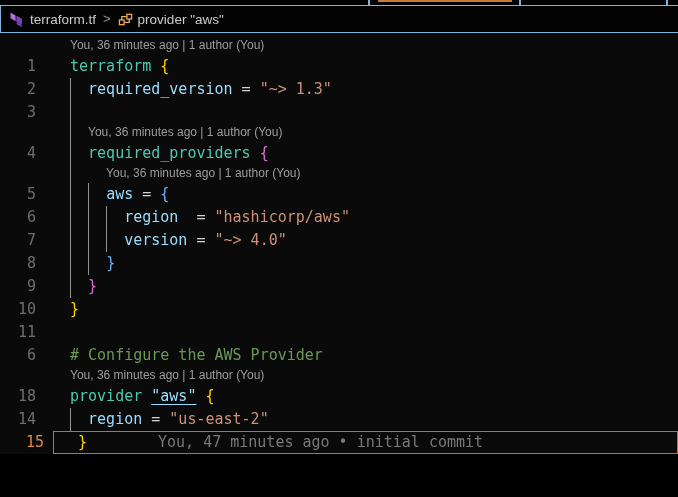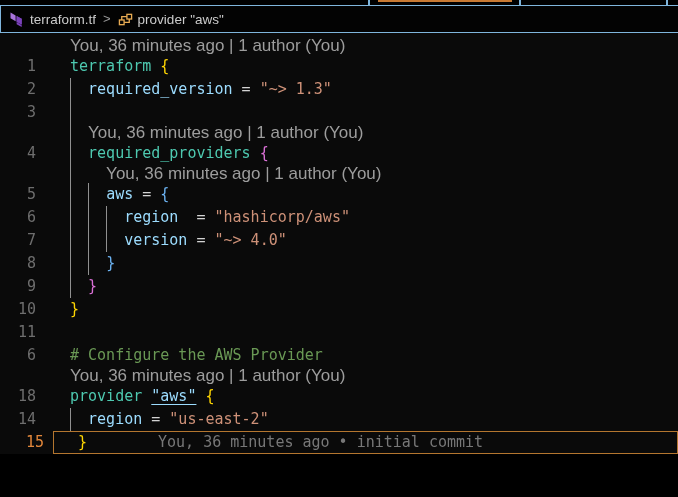--- a/index.html
+++ b/index.html
@@ -25,21 +25,21 @@
     color:var(--breadcrumb-text);font-size:13.5px;
   }
   .crumb{display:flex;align-items:center;gap:5px;cursor:pointer;}
   .crumb-sep{color:#9a9a9a;margin:0 7px 2px 7px;font-size:13px;}
   .crumb svg{display:block;}
 
   
   #editor{position:absolute;left:0;top:33px;width:678px;padding-top:4px;background:var(--editor-bg);}
   .row{position:relative;display:flex;width:678px;}
   .row.code{height:23px;font-family:"DejaVu Sans Mono","Liberation Mono",monospace;font-size:15px;line-height:23px;}
-  .row.lens{height:18px;font-family:"Liberation Sans",sans-serif;font-size:17px;line-height:17px;color:var(--codelens);}
+  .row.lens{height:18px;font-family:"Liberation Sans",sans-serif;font-size:12px;line-height:17px;color:var(--codelens);}
   .gutter{width:53px;flex:none;text-align:right;padding-right:17px;color:var(--line-number);
     font-family:"DejaVu Sans Mono","Liberation Mono",monospace;font-size:15px;}
   .row.current .gutter{color:var(--active-line-number);margin-left:8px;}
   .content{position:relative;flex:1;padding-left:17px;white-space:pre;color:#D4D4D4;}
   .guide{position:absolute;top:0;bottom:0;width:1px;background:var(--indent-guide);}
   .curline-border{position:absolute;left:53px;right:0;top:0;bottom:0;border:1px solid var(--current-line-border);pointer-events:none;}
   .blame{position:absolute;left:97px;top:0;color:var(--blame);white-space:pre;}
   .lens .content{padding-left:0;}
   .lens a{color:var(--codelens);text-decoration:none;cursor:pointer;}
 
@@ -167,18 +167,18 @@
       <div class="row code">
         <span class="gutter">18</span>
         <span class="content"><span class="tok-kw">provider</span><span class="tok-pl"> </span><span class="tok-strl">"aws"</span><span class="tok-pl"> </span><span class="tok-b1">{</span></span>
       </div>
       <div class="row code">
         <span class="gutter">14</span>
         <span class="content"><i class="guide" style="left: 17px;"></i><span class="tok-pl">  </span><span class="tok-prop">region</span><span class="tok-pl"> </span><span class="tok-op">=</span><span class="tok-pl"> </span><span class="tok-str">"us-east-2"</span></span>
       </div>
       <div class="row code current">
         <span class="gutter">15</span>
-        <span class="content"><span class="tok-b1">}</span><span class="blame">You, 36 minutes ago • initial commit</span></span>
+        <span class="content"><span class="tok-b1">}</span><span class="blame">You, 47 minutes ago • initial commit</span></span>
         <div class="curline-border"></div>
       </div>
     </div>
 
 </div>
 
 </body></html>

